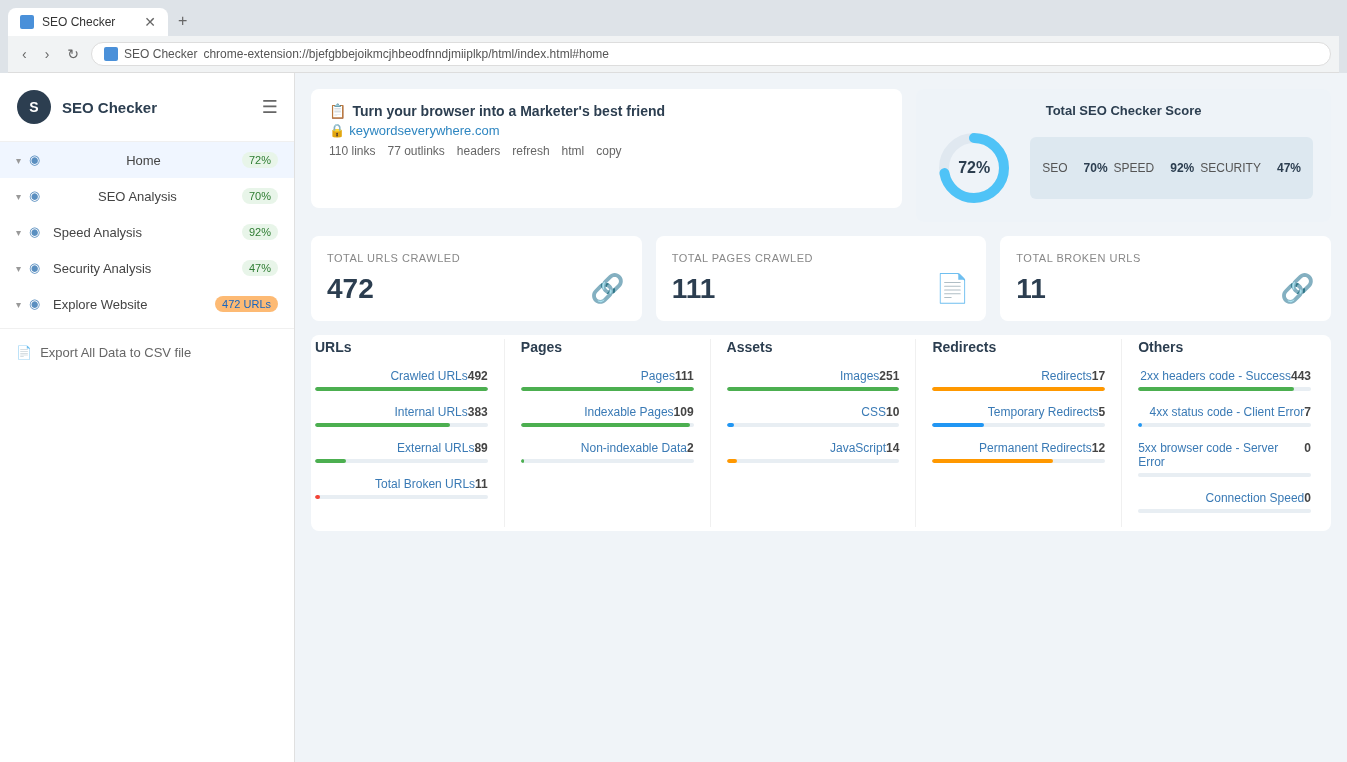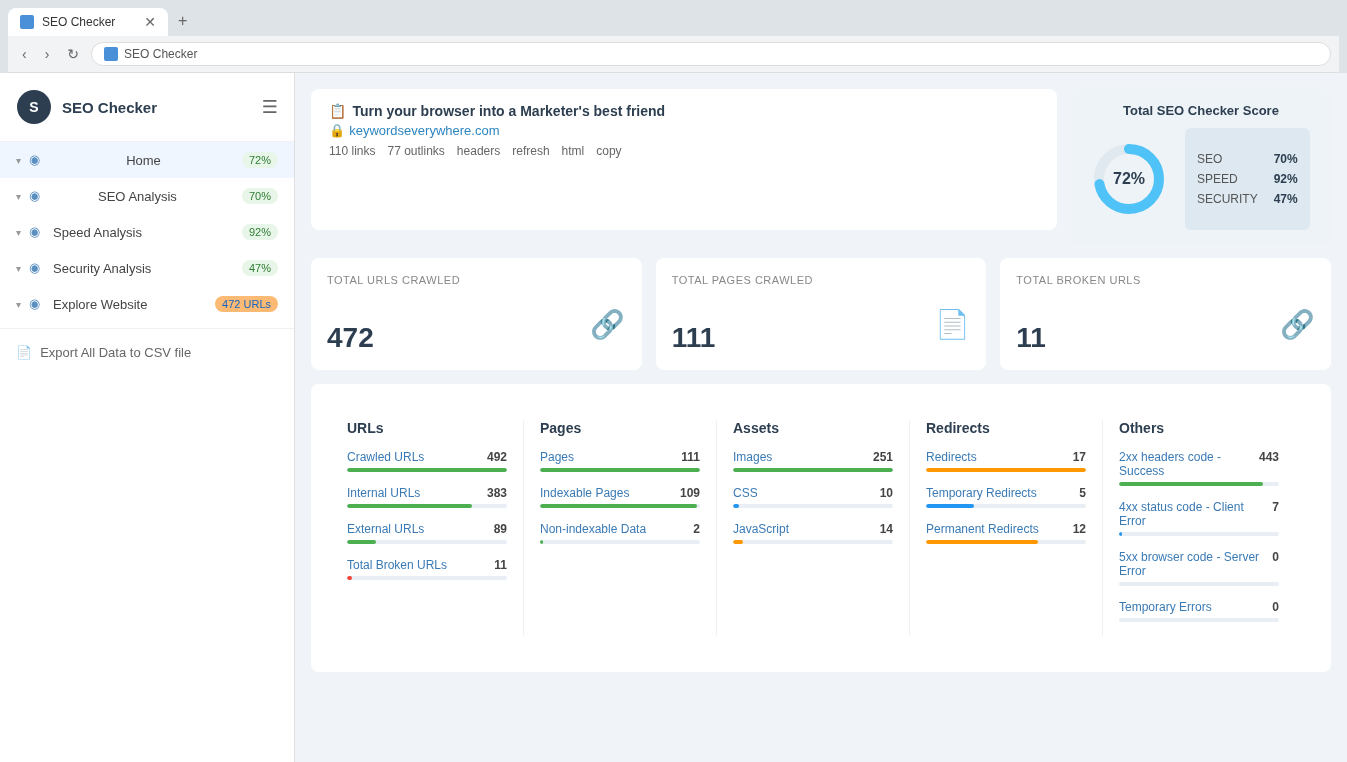--- a/index.html
+++ b/index.html
@@ -45,41 +45,41 @@
     .promo-link { color: #2e86c1; font-size: 13px; display: flex; align-items: center; gap: 4px; margin-bottom: 6px; }
     .promo-links { display: flex; gap: 12px; font-size: 12px; color: #666; }
     .promo-links span { cursor: pointer; text-align: right; }
 
     
     .score-panel { background: #eef3f8; border-radius: 8px; padding: 14px 18px; min-width: 260px; }
     .score-title { font-size: 13px; font-weight: 600; color: #2c3e50; margin-bottom: 10px; text-align: center; }
     .score-content { display: flex; align-items: center; gap: 16px; }
     .donut-container { position: relative; width: 80px; height: 80px; }
     .donut-label { position: absolute; top: 50%; left: 50%; transform: translate(-50%, -50%); font-size: 16px; font-weight: 700; color: #2c3e50; }
-    .score-items { display: flex; flex-direction: column; gap: 6px; background: #dde8f0; border-radius: 6px; padding: 24px 12px; }
+    .score-items { display: flex; flex-direction: row; gap: 6px; background: #dde8f0; border-radius: 6px; padding: 24px 12px; }
     .score-row { display: flex; align-items: center; justify-content: space-between; gap: 16px; font-size: 12px; color: #555; }
     .score-row span:last-child { font-weight: 600; color: #2c3e50; }
 
     
     .stats-row { display: flex; gap: 14px; margin-bottom: 14px; }
     .stat-card { background: white; border-radius: 8px; padding: 16px; flex: 1; display: flex; flex-direction: column; gap: 8px; }
     .stat-label { font-size: 11px; color: #888; text-transform: uppercase; letter-spacing: 0.5px; }
     .stat-value-row { display: flex; align-items: center; justify-content: space-between; }
-    .stat-value { font-size: 28px; font-weight: 600; color: #2c3e50; margin-top: 28px; }
+    .stat-value { font-size: 28px; font-weight: 600; color: #2c3e50; }
     .stat-icon { font-size: 28px; color: #b0c4d8; }
 
     
-    .analysis-grid { background: white; border-radius: 8px; padding: 36px; }
+    .analysis-grid { background: white; border-radius: 8px; padding: 4px; }
     .analysis-columns { display: flex; gap: 0; }
     .analysis-col { flex: 1; padding: 0 16px; border-right: 1px solid #f0f0f0; }
     .analysis-col:first-child { padding-left: 0; }
     .analysis-col:last-child { border-right: none; }
     .col-title { font-size: 14px; font-weight: 600; color: #2c3e50; margin-bottom: 14px; }
     .metric-row { margin-bottom: 14px; }
-    .metric-header { display: flex; justify-content: space-between; font-size: 12px; color: #444; margin-bottom: 4px; }
+    .metric-header { display: flex; justify-content: flex-end; font-size: 12px; color: #444; margin-bottom: 4px; }
     .metric-label { color: #3a7ab5; }
     .metric-value { font-weight: 600; }
     .progress-bar { height: 4px; background: #e8eef3; border-radius: 2px; overflow: hidden; }
     .progress-fill { height: 100%; border-radius: 2px; }
     .fill-green { background: #4caf50; }
     .fill-orange { background: #ff9800; }
     .fill-red { background: #f44336; }
     .fill-blue { background: #2196f3; }
 
     
@@ -97,20 +97,21 @@
     </div>
     <button class="new-tab">+</button>
   </div>
   <div class="browser-toolbar">
     <button class="nav-btn">‹</button>
     <button class="nav-btn">›</button>
     <button class="nav-btn">↻</button>
     <div class="address-bar">
       <span class="address-favicon"></span>
       <span>SEO Checker</span>
+      <span style="color:#555;">chrome-extension://bjefgbbejoikmcjhbeodfnndjmiiplkp/html/index.html#home</span>
     </div>
   </div>
 </div>
 
 <div class="app">
 
   <div class="sidebar">
     <div class="sidebar-header">
       <div class="logo-area">
         <svg class="logo-icon" viewBox="0 0 36 36">
@@ -408,21 +409,21 @@
           <span class="metric-label">5xx browser code - Server Error</span>
           <span class="metric-value">0</span>
         </div>
         <div class="progress-bar">
           <div class="progress-fill fill-green" style="width:0%"></div>
         </div>
       </div>
 
       <div class="metric-row">
         <div class="metric-header">
-          <span class="metric-label">Temporary Errors</span>
+          <span class="metric-label">Connection Speed</span>
           <span class="metric-value">0</span>
         </div>
         <div class="progress-bar">
           <div class="progress-fill fill-green" style="width:0%"></div>
         </div>
       </div>
     </div>
         </div>
     </div>
   </div>

